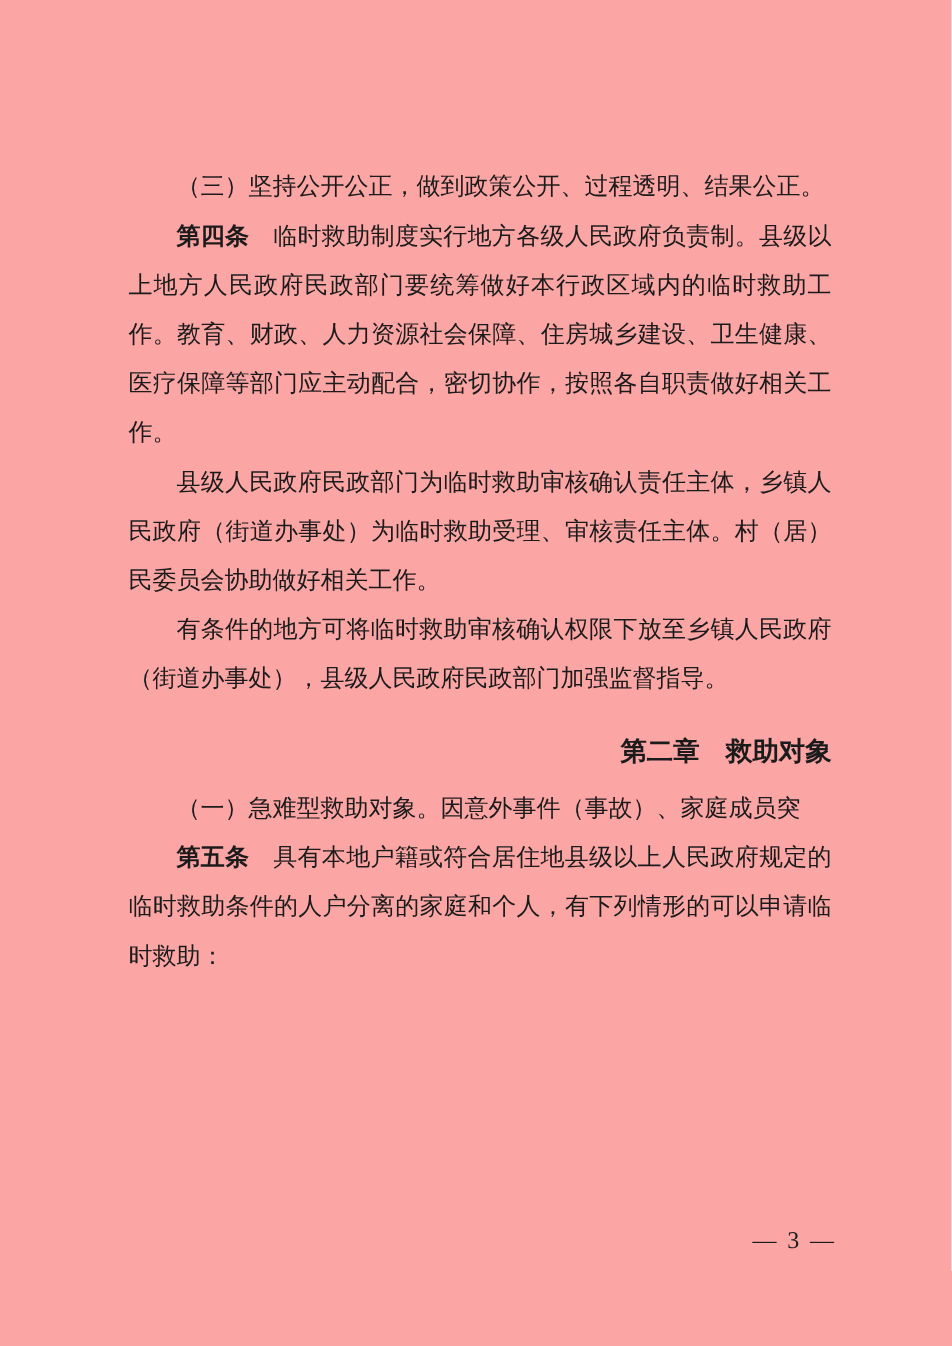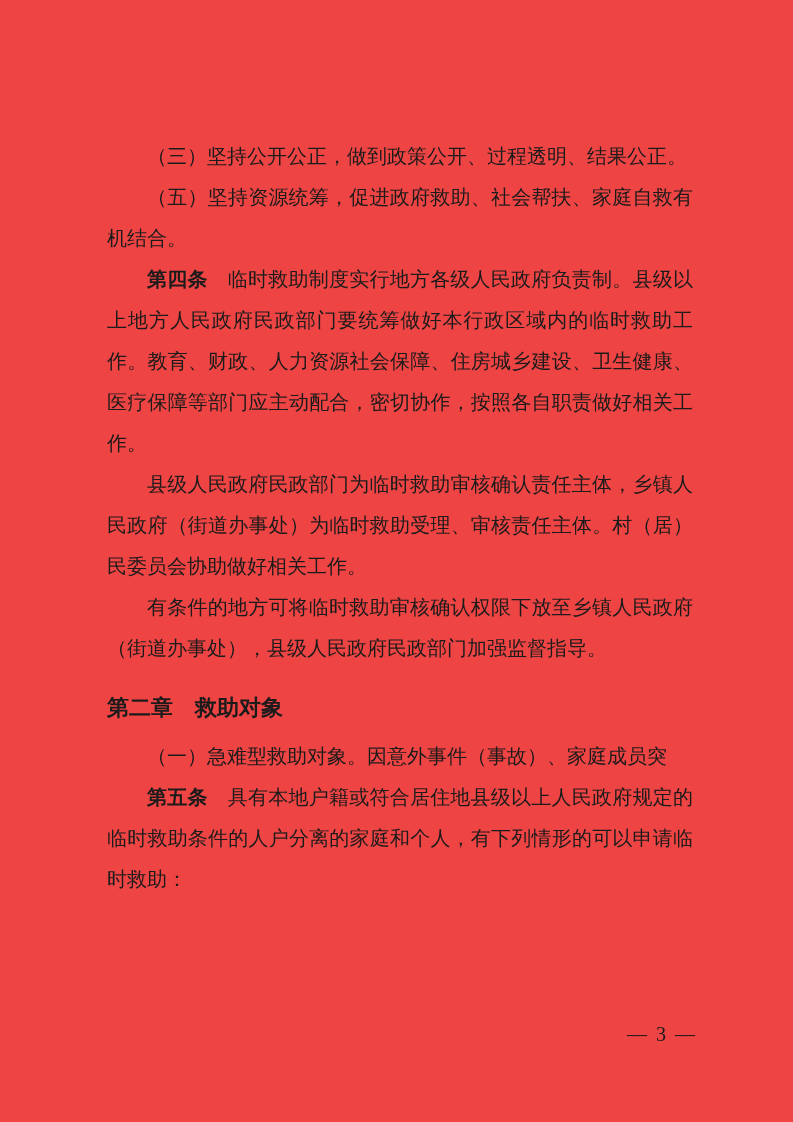--- a/index.html
+++ b/index.html
@@ -4,21 +4,21 @@
 <style>
   html, body {
     margin: 0;
     padding: 0;
     background: #ffffff;
   }
   .sheet {
     position: relative;
     width: 793px;
     height: 1122px;
-    background: #ef4444;
+    background: #fca5a5;
     color: #1b1b1b;
     font-family: "Liberation Serif", serif;
     overflow: hidden;
   }
   .content {
     position: absolute;
     top: 136px;
     left: 107px;
     width: 586px;
     font-size: 20px;
@@ -34,21 +34,21 @@
   .lead {
     font-weight: bold;
     font-family: Liberation Sans, sans-serif;
     margin-right: 1em;
     margin-top: 42px;
   }
   .chapter {
     margin: 18px 0 8px 0;
     padding: 0;
     text-indent: 0;
-    text-align: left;
+    text-align: right;
     font-weight: bold;
     font-family: "Liberation Sans", sans-serif;
     font-size: 22px;
     line-height: 41px;
   }
   .page-footer {
     position: absolute;
     top: 1020px;
     right: 96px;
     font-size: 20px;
@@ -59,21 +59,20 @@
 </style>
 </head>
 <body>
 
 <div class="sheet">
   <main class="content">
 
     <p class="para">（三）坚持公开公正，做到政策公开、过程透明、结果公正。</p>
 
 
-    <p class="para">（五）坚持资源统筹，促进政府救助、社会帮扶、家庭自救有机结合。</p>
 
     <p class="para"><span class="lead">第四条</span><span>临时救助制度实行地方各级人民政府负责制。县级以上地方人民政府民政部门要统筹做好本行政区域内的临时救助工作。教育、财政、人力资源社会保障、住房城乡建设、卫生健康、医疗保障等部门应主动配合，密切协作，按照各自职责做好相关工作。</span></p>
 
     <p class="para">县级人民政府民政部门为临时救助审核确认责任主体，乡镇人民政府（街道办事处）为临时救助受理、审核责任主体。村（居）民委员会协助做好相关工作。</p>
 
     <p class="para">有条件的地方可将临时救助审核确认权限下放至乡镇人民政府（街道办事处），县级人民政府民政部门加强监督指导。</p>
 
     <h2 class="chapter">第二章　救助对象</h2>
 
     <p class="para">（一）急难型救助对象。因意外事件（事故）、家庭成员突</p>

